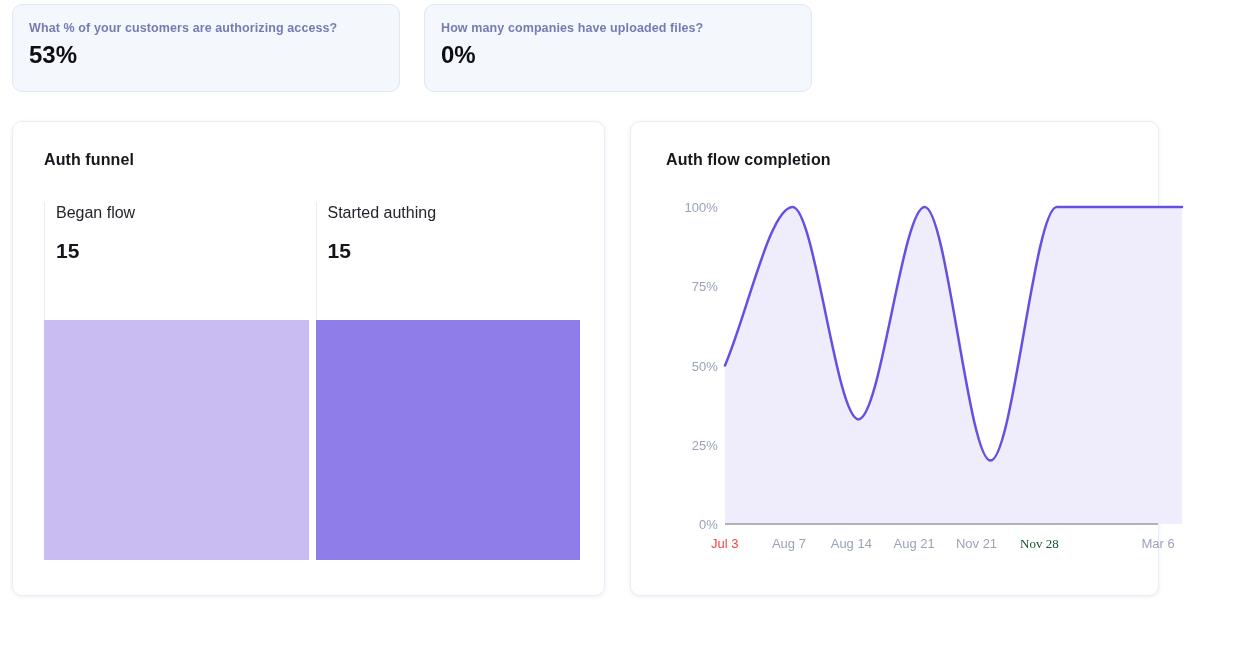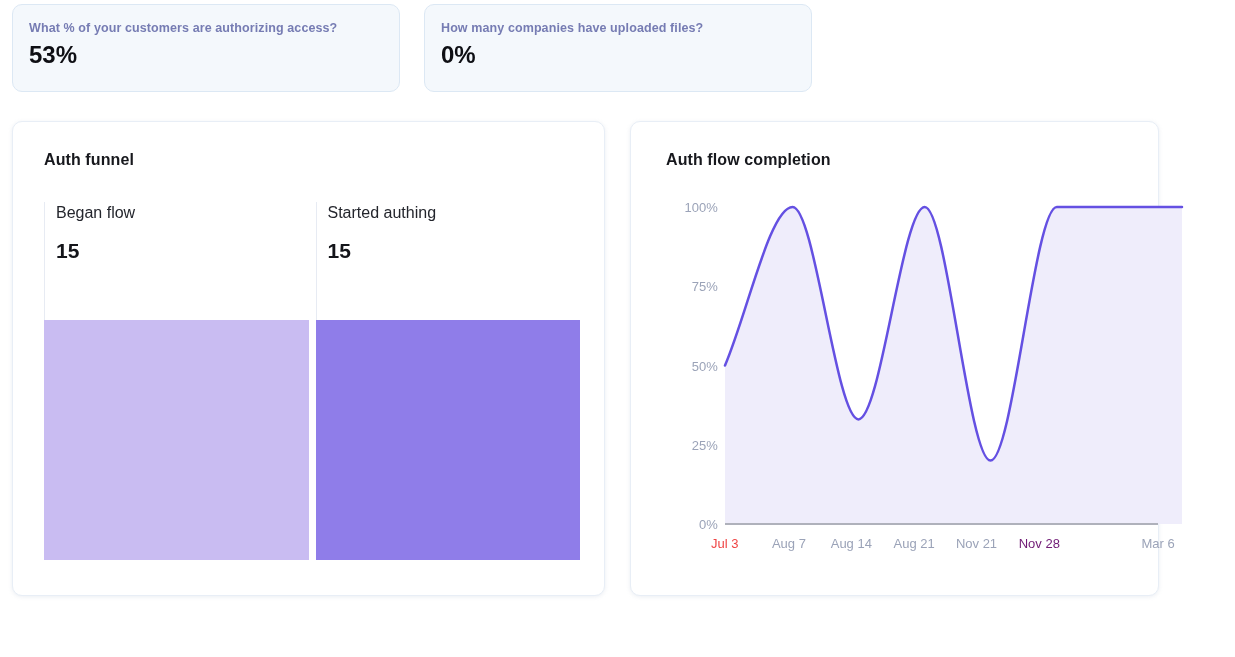--- a/index.html
+++ b/index.html
@@ -132,21 +132,21 @@
               <path d="M 0 158.5 C 22.545333333333332 105.66666666666666, 45.090666666666664 0, 67.636 0 C 89.57199999999999 0, 111.508 212.39, 133.444 212.39 C 155.53233333333333 212.39, 177.62066666666666 0, 199.709 0 C 221.645 0, 243.581 253.60000000000002, 265.517 253.60000000000002 C 287.6053333333333 253.60000000000002, 309.6936666666667 0, 331.782 0 C 373.5213333333333 0, 415.2606666666667 0, 457 0 L 457 317 L 0 317 Z" fill="#efedfb" stroke="none"></path>
               <path d="M 0 158.5 C 22.545333333333332 105.66666666666666, 45.090666666666664 0, 67.636 0 C 89.57199999999999 0, 111.508 212.39, 133.444 212.39 C 155.53233333333333 212.39, 177.62066666666666 0, 199.709 0 C 221.645 0, 243.581 253.60000000000002, 265.517 253.60000000000002 C 287.6053333333333 253.60000000000002, 309.6936666666667 0, 331.782 0 C 373.5213333333333 0, 415.2606666666667 0, 457 0" fill="none" stroke="#6450e2" stroke-width="2.5" stroke-linecap="round"></path>
             </svg>
           <div class="baseline" id="baseline" style="background: rgb(175, 177, 187);"></div>
           <div class="x-axis" id="x-axis">
               <span class="x-tick" style="left: 0%; color: #ef4444;">Jul 3</span>
               <span class="x-tick" style="left: 14.8%; color: rgb(155, 163, 184);">Aug 7</span>
               <span class="x-tick" style="left: 29.2%; color: rgb(155, 163, 184);">Aug 14</span>
               <span class="x-tick" style="left: 43.7%; color: rgb(155, 163, 184);">Aug 21</span>
               <span class="x-tick" style="left: 58.1%; color: rgb(155, 163, 184);">Nov 21</span>
-              <span class="x-tick" style="left: 72.6%; color: #701a75;">Nov 28</span>
+              <span class="x-tick" style="left: 72.6%; color: #14532d; font-family: Liberation Serif, serif;">Nov 28</span>
               <span class="x-tick" style="left: 100%; color: rgb(155, 163, 184);">Mar 6</span>
             </div>
         </div>
       </div>
     </section>
 
   </div>
 </div>
 
 </body></html>

